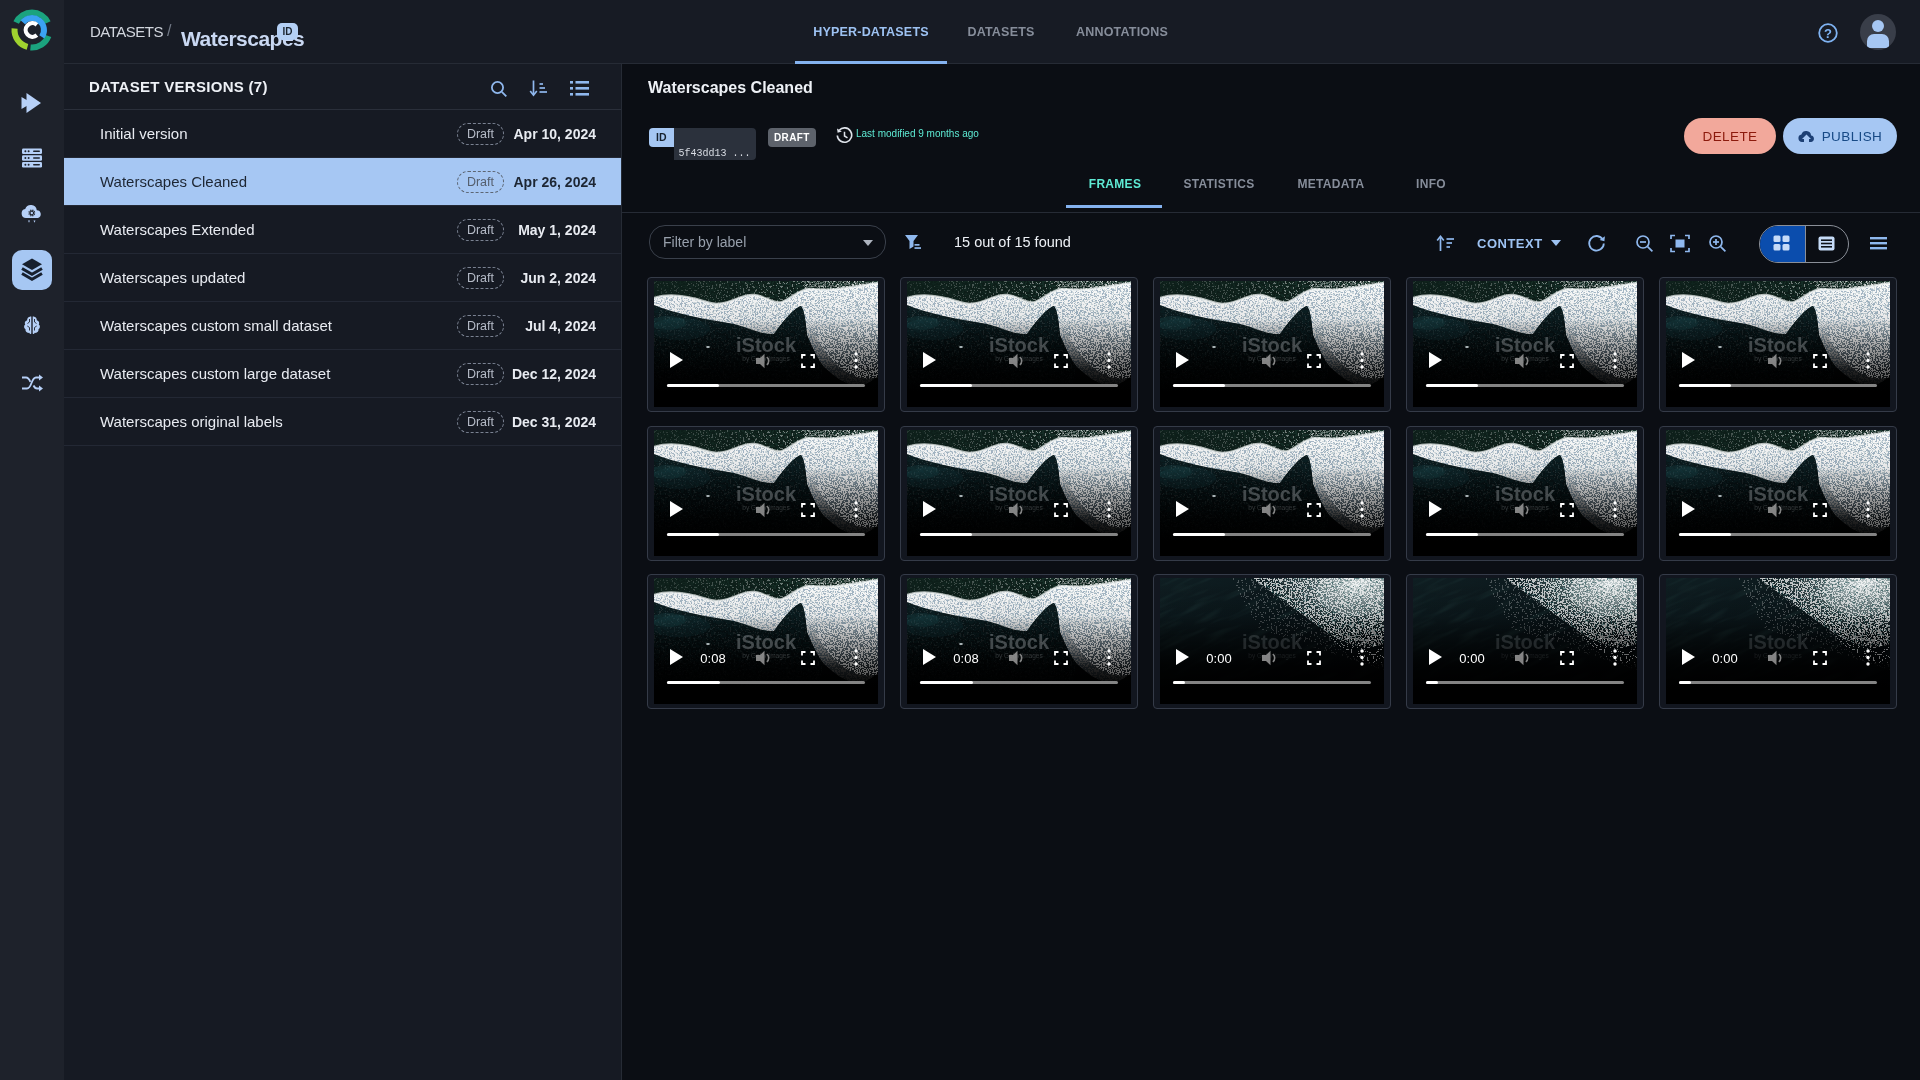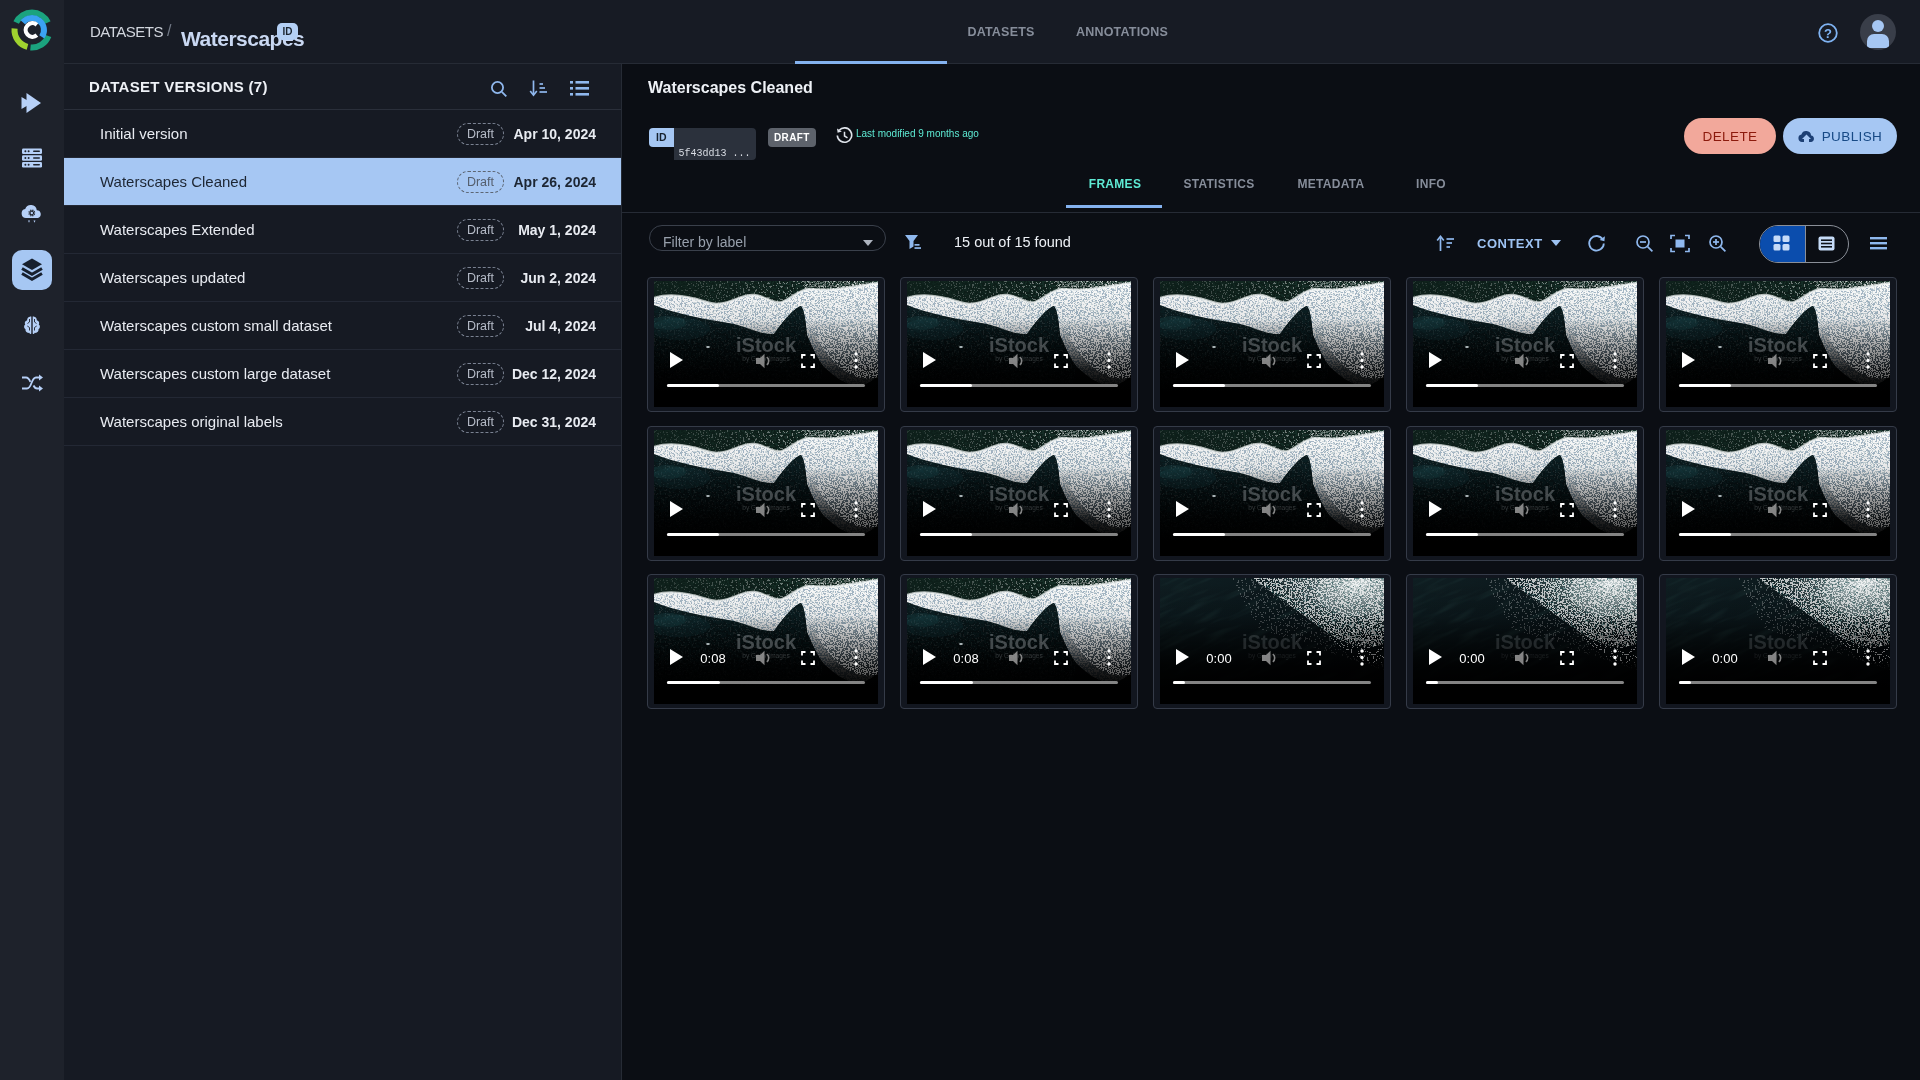--- a/index.html
+++ b/index.html
@@ -33,21 +33,21 @@
 .hashchip .r{background:#2b313c;color:#d8dce3;font-family:"Liberation Mono",monospace;font-size:10px;border-radius:0 4px 4px 0;padding:16px 5px;line-height:19px}
 .draftchip{position:absolute;left:146px;top:64px;height:19px;background:#5d626b;color:#fff;font-weight:bold;font-size:10px;letter-spacing:.4px;border-radius:4px;padding:0 6px;line-height:19px}
 .lastmod{position:absolute;left:234px;top:64px;font-size:10px;color:#5eead4}
 .btn{position:absolute;top:54px;height:36px;border-radius:18px;font-weight:normal;font-size:13.5px;letter-spacing:.4px;display:flex;align-items:center;justify-content:center}
 #bdel{left:1062px;width:92px;background:#f2a89b;color:#8c1a0c}
 #bpub{left:1161px;width:114px;background:#a6c7f3;color:#174a86;gap:7px}
 .mtab{position:absolute;top:100px;height:40px;line-height:40px;font-size:12px;font-weight:bold;letter-spacing:.3px;color:#868d9a;text-align:center}
 .mtab.on{color:#5eead4}
 #mund{position:absolute;left:444px;top:141px;width:96px;height:3px;background:#84b2ef}
 #mdiv{position:absolute;left:0;top:148px;width:1299px;height:1px;background:#262b35}
-#finput{position:absolute;left:27px;top:161px;width:237px;height:26px;border:1px solid #3a404b;border-radius:16px}
+#finput{position:absolute;left:27px;top:161px;width:237px;height:34px;border:1px solid #3a404b;border-radius:16px}
 #finput .ph{position:absolute;left:13px;top:8px;font-size:14px;color:#98a0ac}
 #finput .car{position:absolute;right:12px;top:14px;width:0;height:0;border-left:5px solid transparent;border-right:5px solid transparent;border-top:6px solid #aeb4bf}
 .found{position:absolute;left:332px;top:170px;font-size:14.5px;color:#eef1f6}
 .ctxt{position:absolute;left:855px;top:172px;font-size:13px;font-weight:bold;letter-spacing:.5px;color:#9dc2f2}
 .ccar{position:absolute;left:929px;top:176px;width:0;height:0;border-left:5px solid transparent;border-right:5px solid transparent;border-top:6px solid #9dc2f2}
 #toggle{position:absolute;left:1137px;top:161px;width:90px;height:38px;border:1px solid #8a8f98;border-radius:19px;overflow:hidden}
 #toggle .lh{position:absolute;left:0;top:0;width:45px;height:38px;background:#0b4dad}
 #toggle .rh{position:absolute;left:45px;top:0;width:1px;height:38px;background:#8a8f98}
 .card{position:absolute;width:238px;height:135px;background:#12161f;border:1px solid #353b48;border-radius:4px}
 .vid{position:absolute;left:6px;top:3px;width:224px;height:126px;background:#000;overflow:hidden}
@@ -304,20 +304,21 @@
 <path d="M19,2.5 L23,5.5 L19,8.5 Z"></path>
 <path d="M19,13.5 L23,16.5 L19,19.5 Z"></path>
 </g>
 </svg>
 </div>
 <div id="topbar">
 <span class="bc1">DATASETS</span>
     <span class="bcsep">/</span>
     <span class="bc2">Waterscapes</span>
 <span class="idchip">ID</span>
+<div class="ttab on" style="left:731px;width:152px">HYPER-DATASETS</div>
 <div class="ttab" style="left:877px;width:120px">DATASETS</div>
 <div class="ttab" style="left:998px;width:120px">ANNOTATIONS</div>
 <div id="tund"></div>
 <svg class="abs" style="left:1754px;top:23px" width="20" height="20" viewBox="0 0 20 20">
 <circle cx="10" cy="10" r="8.8" stroke="#7fb3f2" stroke-width="1.8" fill="none"></circle>
 <text x="10" y="14.6" font-size="13" font-weight="bold" fill="#7fb3f2" text-anchor="middle" font-family="Liberation Sans,sans-serif">?</text>
 </svg>
 <div class="abs" style="left:1796px;top:14px;width:36px;height:36px;border-radius:50%;background:#393e49;overflow:hidden">
 <div class="abs" style="left:12px;top:6px;width:12px;height:12px;border-radius:50%;background:#a6c7f3"></div>
 <div class="abs" style="left:7px;top:20px;width:22px;height:14px;border-radius:7px 7px 0 0;background:#a6c7f3"></div>

